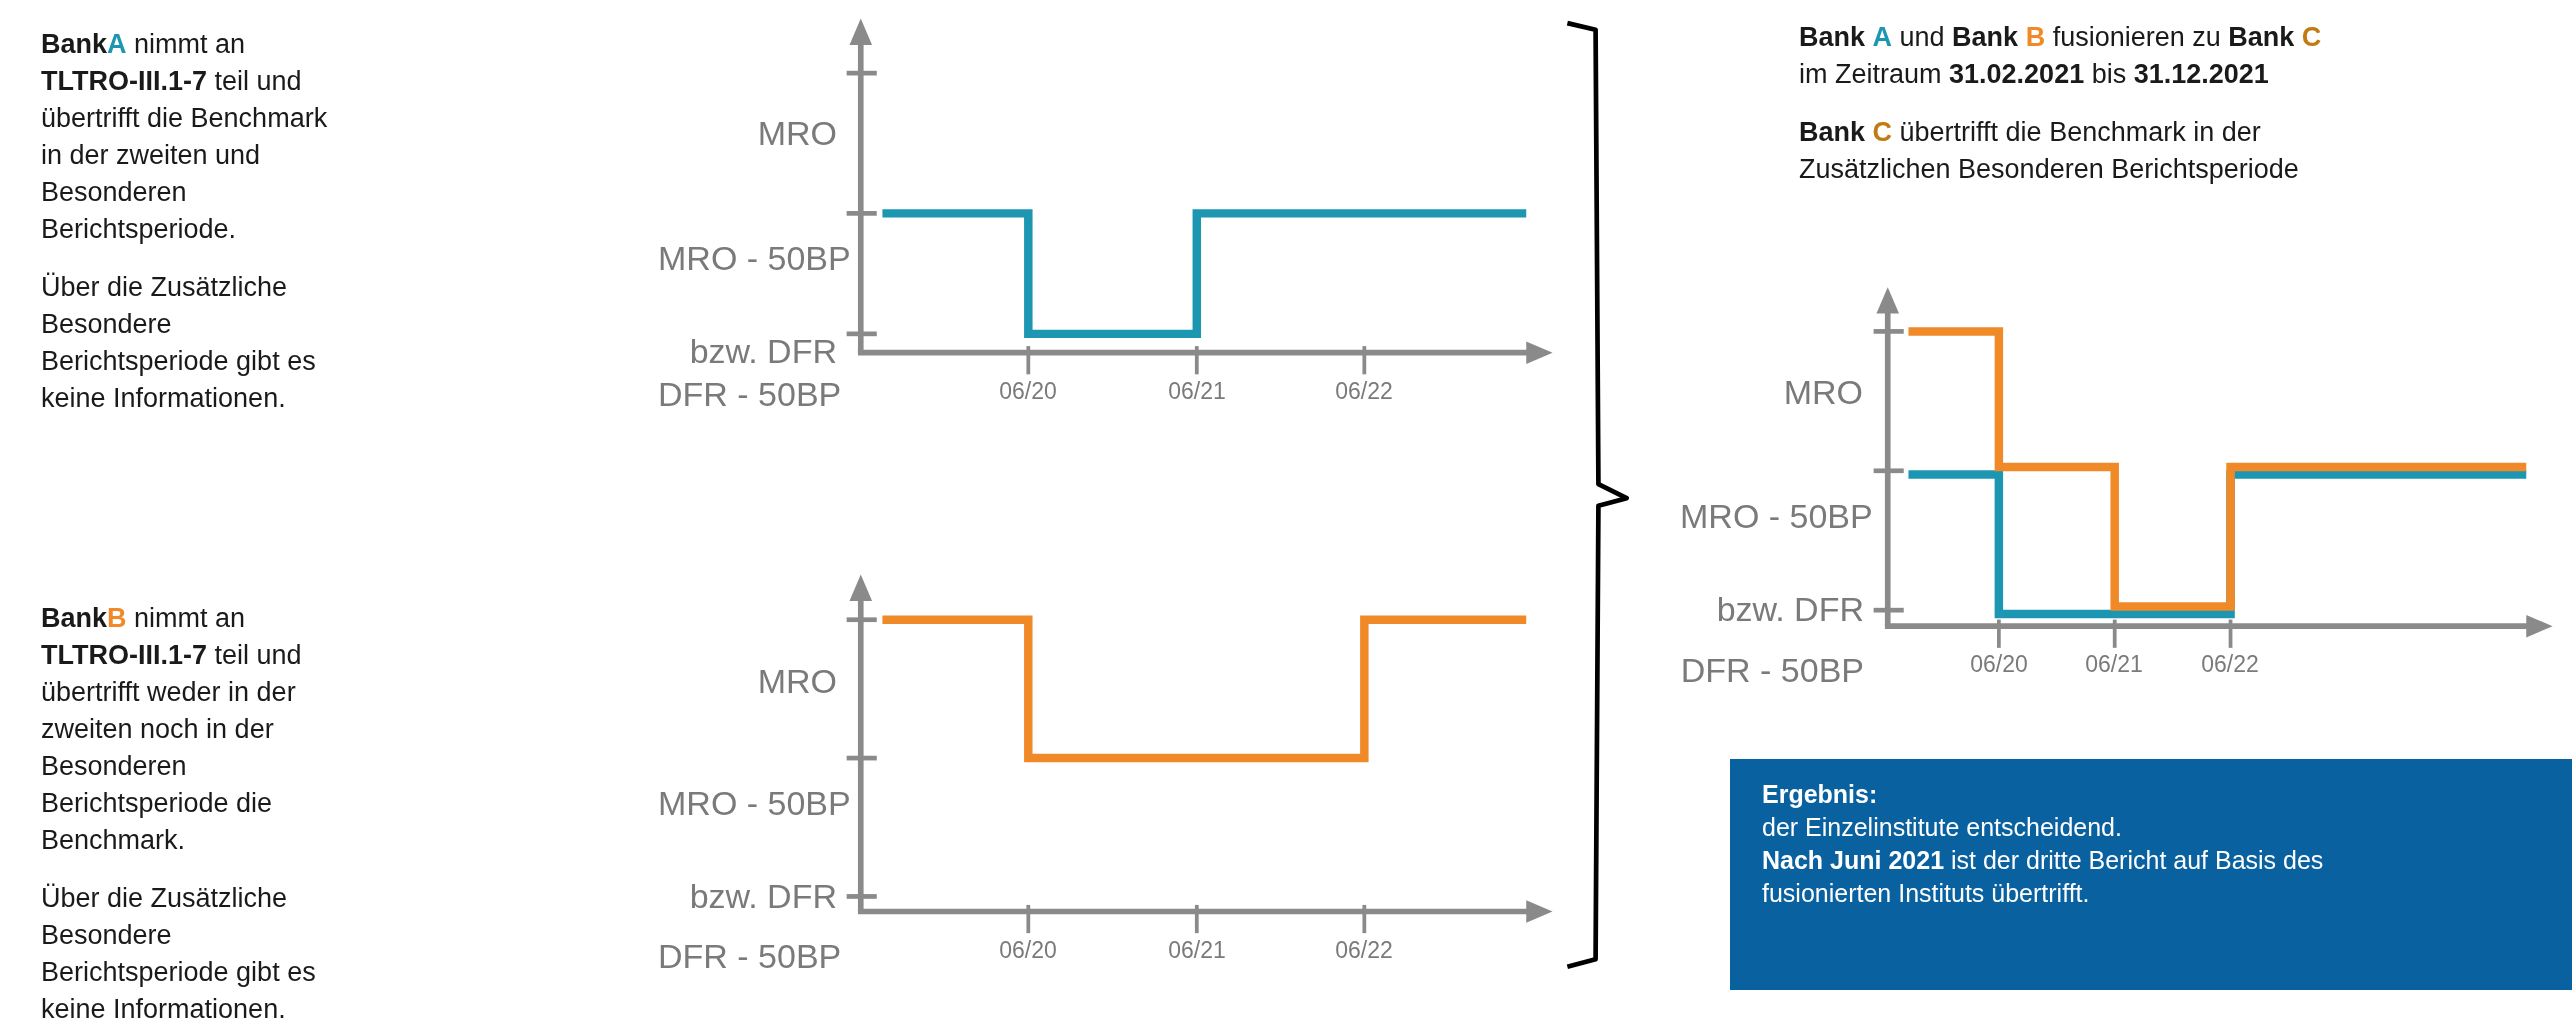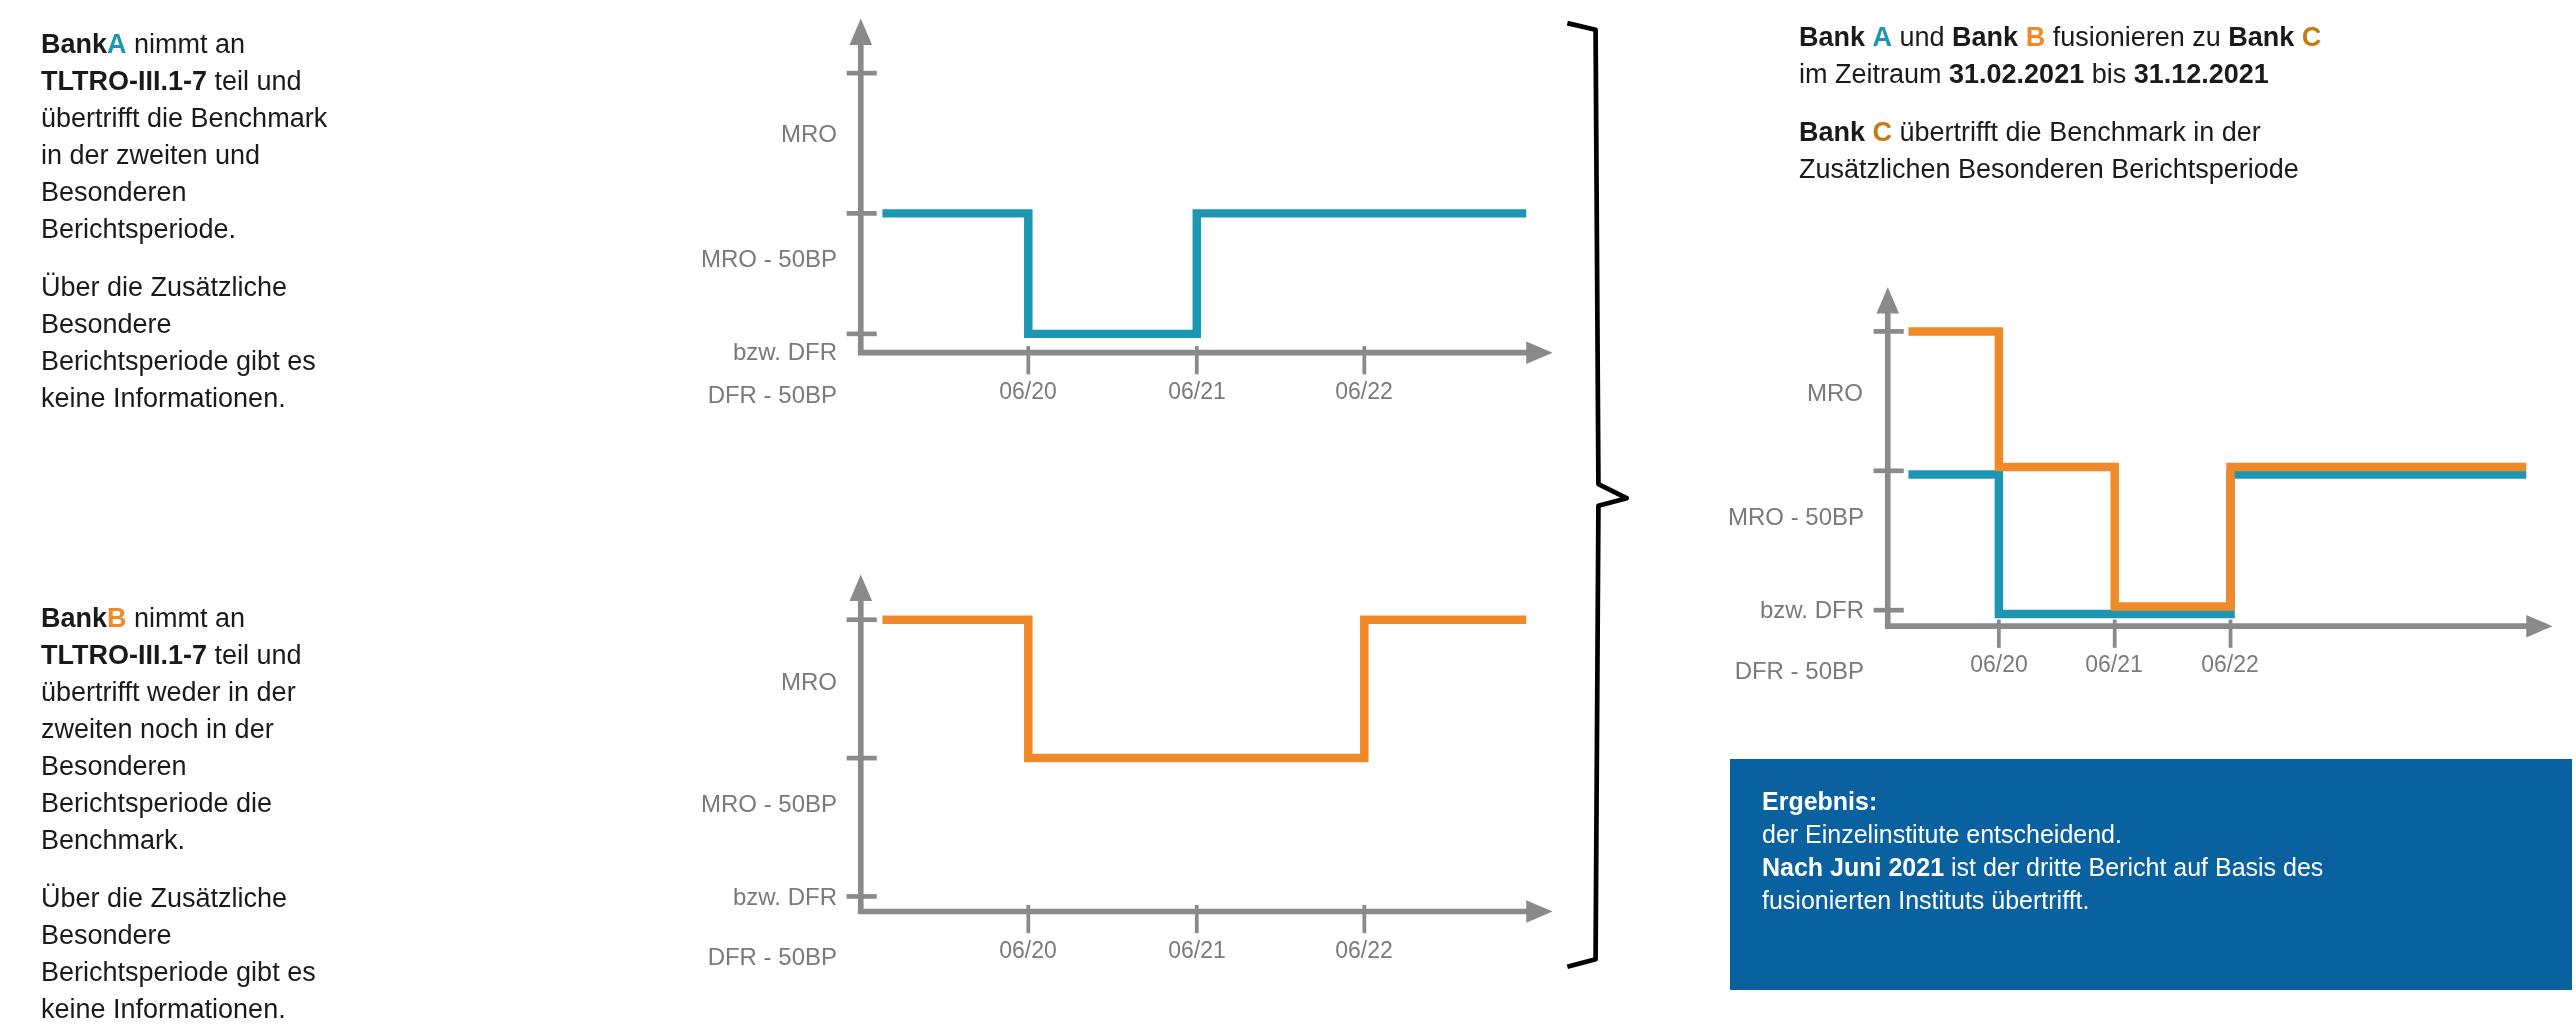--- a/index.html
+++ b/index.html
@@ -17,34 +17,34 @@
   .orangetxt{color:#F08A28;font-weight:bold;}
   .browntxt{color:#C27A12;font-weight:bold;}
   .gapline{height:21px;}
 
   
   .chart{position:absolute;}
   .chart svg{display:block;}
 
   
   .axlabel{
-    position:absolute;font-size:24px;color:#7A7A7A;
+    position:absolute;font-size:34px;color:#7A7A7A;
     text-align:right;white-space:pre;line-height:31px;
   }
   .xlabel{
     position:absolute;font-size:23px;color:#7A7A7A;
     text-align:center;white-space:nowrap;
   }
 
   
   .resultbox{
     position:absolute;background:#0A61A0;color:#ffffff;
     font-size:25px;line-height:33px;
   }
-  .resultbox .inner{padding:26px 0 0 32px;}
+  .resultbox .inner{padding:19px 0 0 32px;}
   .resultbox .b{font-weight:bold;}
 
   
   .brace{position:absolute;}
 </style>
 </head>
 <body>
 
 <div class="abs txtblock" style="left:41px;top:26px;width:301px;">
   <div>

